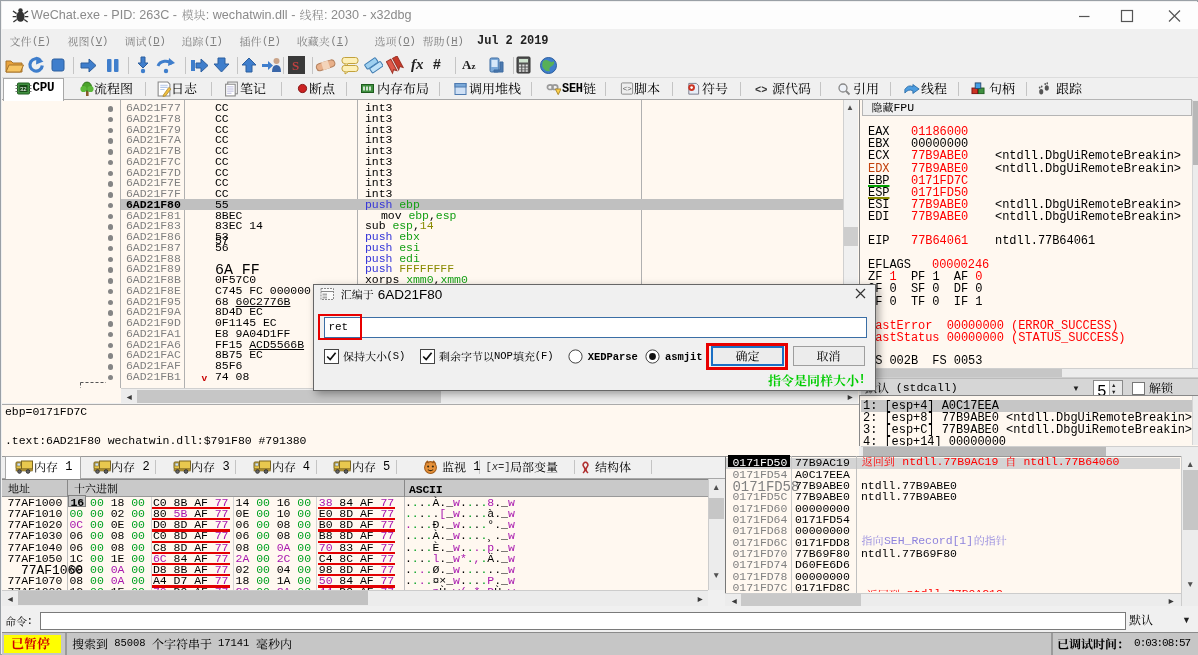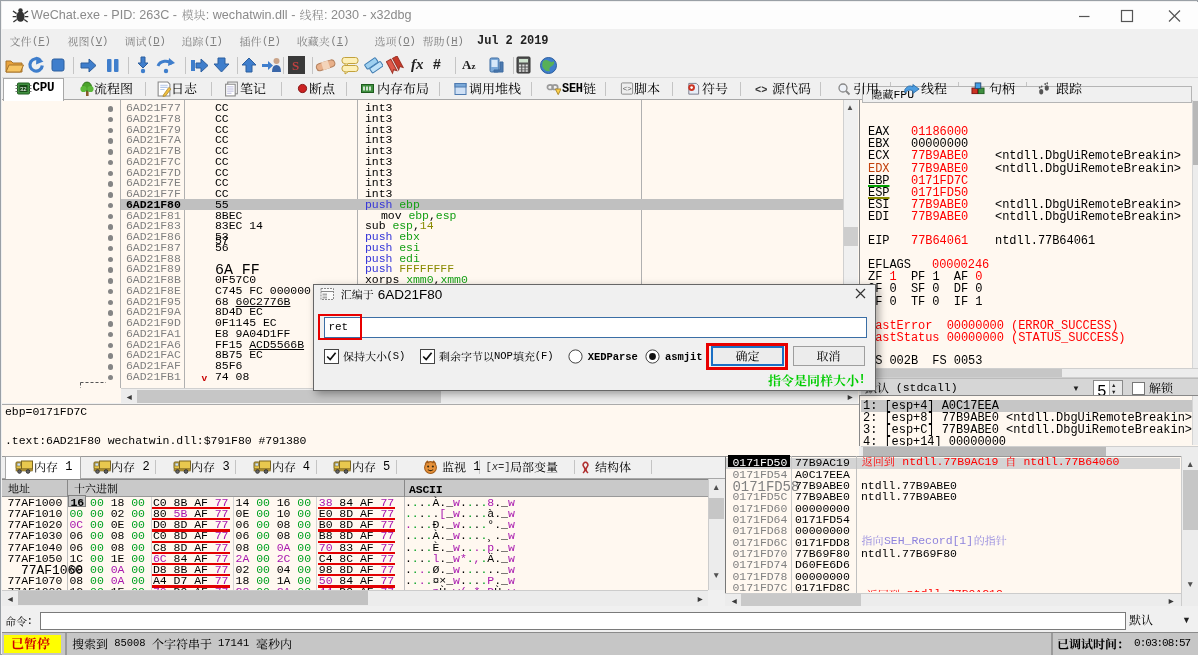--- a/index.html
+++ b/index.html
@@ -606,21 +606,21 @@
 <div class="" style="left:842.5px;top:226px;width:14px;height:19px;background:#cdcdcd"></div>
 <div class="" style="left:120px;top:387px;width:737px;height:15px;background:#ececec;border-top:1px solid #d0d0d0"></div>
 <div style="left:124px;top:390.5px;color:#3a3a3a;font-size:8.5px">◄</div>
 <div style="left:845px;top:390.5px;color:#3a3a3a;font-size:8.5px">►</div>
 <div class="" style="left:136px;top:388.5px;width:304px;height:13px;background:#c6c6c6"></div>
 <div class="" style="left:1px;top:387px;width:119px;height:15px;background:#fff8f0"></div>
 <div class="" style="left:1px;top:402.5px;width:857px;height:52px;background:#fff8f0;border-top:1px solid #aaa"></div>
 <div class="mm" style="left:4px;top:405.3px;font-size:11.5px;color:#000;">ebp=0171FD7C</div>
 <div class="mm" style="left:4px;top:434.4px;font-size:11.5px;color:#000;">.text:6AD21F80 wechatwin.dll:$791F80 #791380</div>
 <div class="" style="left:858px;top:99px;width:340px;height:268px;background:#fff8f0;border-left:1.5px solid #888"></div>
-<div class="" style="left:860.5px;top:85px;width:330px;height:17px;background:#f0f0f0;border:1px solid #b5b5b5">
+<div class="" style="left:860.5px;top:98px;width:330px;height:17px;background:#f0f0f0;border:1px solid #b5b5b5">
       <div class="lab" style="left:8px;top:0px;height:15px;position:relative"><svg class="zh" width="23.0" height="11" viewBox="0 -880 2000 1000" fill="#000">
           <g transform="scale(1,-1)">
             <use href="#g20" x="0"></use>
             <use href="#g14" x="1000"></use>
           </g>
         </svg><span class="mm" style="font-size:11.5px">FPU</span></div>
     </div>
 <div class="mm" style="left:867px;top:125px;font-size:12px;color:#000;">EAX</div>
 <div class="mm" style="left:910px;top:125px;font-size:12px;color:#f00;">01186000</div>
 <div class="mm" style="left:867px;top:137.2px;font-size:12px;color:#000;">EBX</div>

